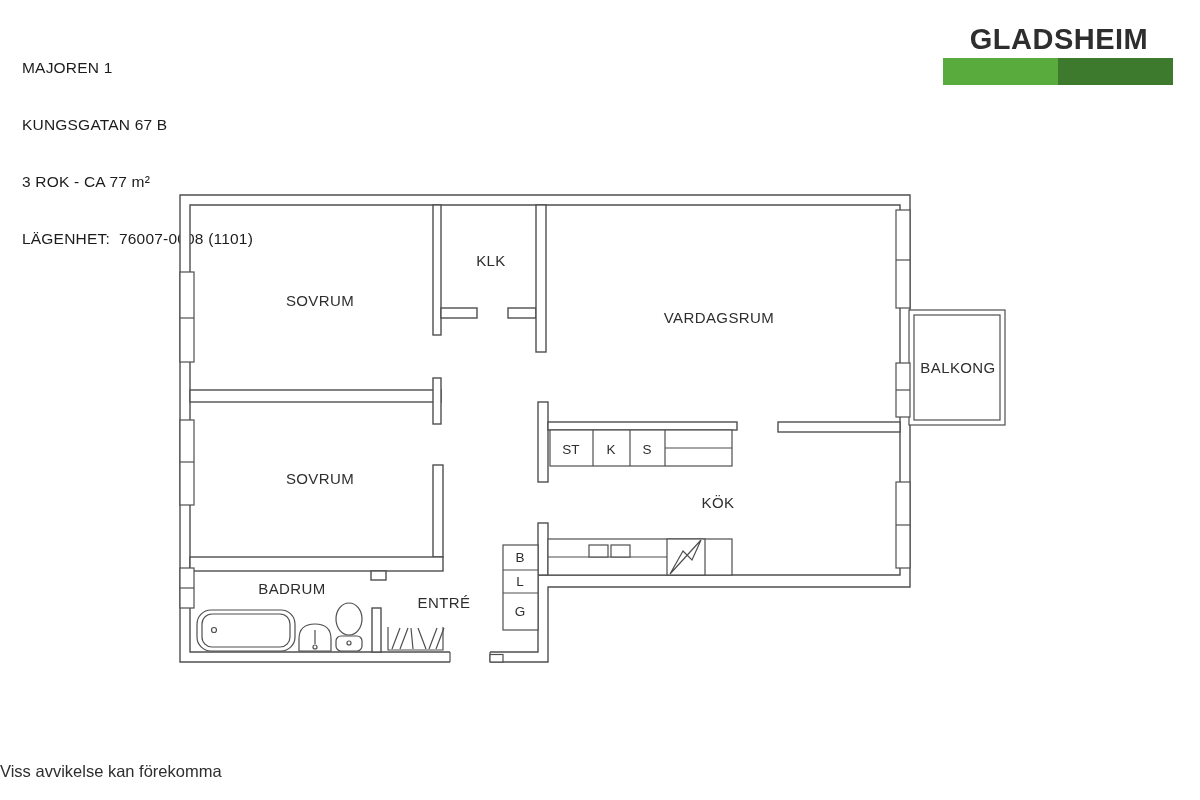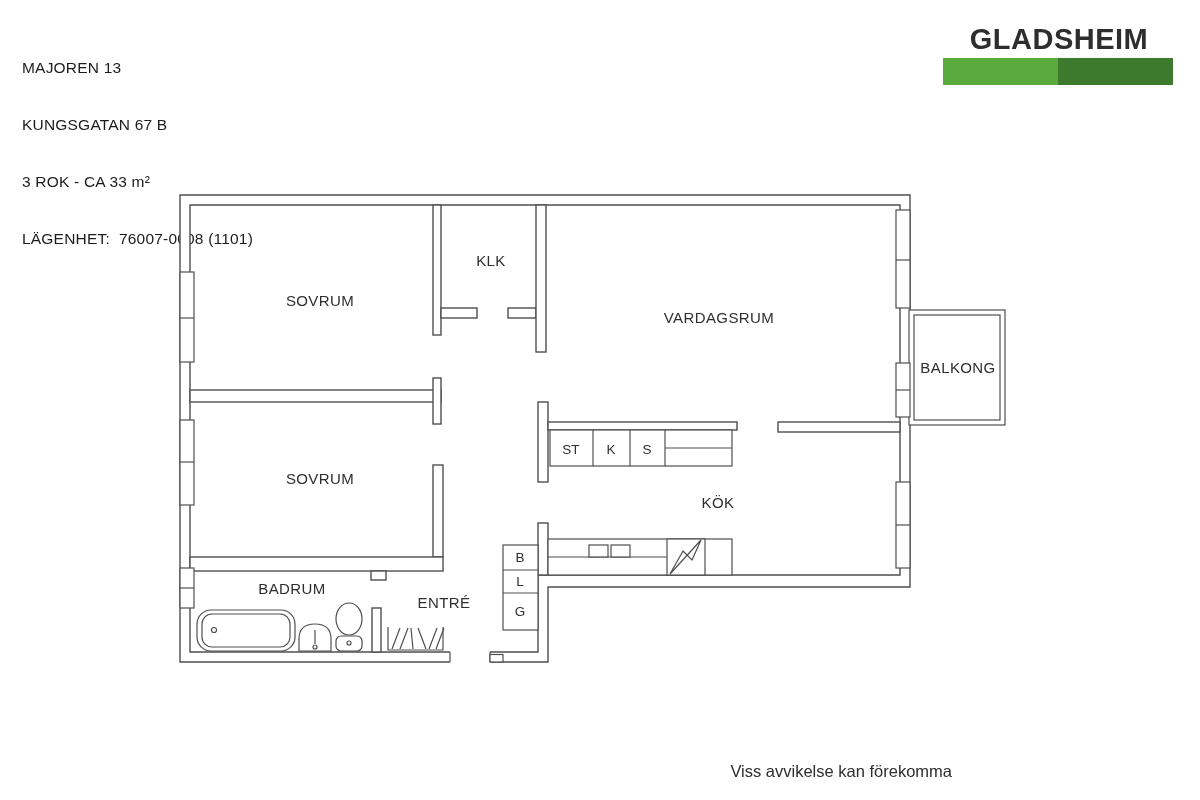--- a/index.html
+++ b/index.html
@@ -1,39 +1,39 @@
 <!DOCTYPE html>
 <html><head>
 <meta charset="utf-8">
 <style>
   html,body{margin:0;padding:0;background:#fff;}
   #stage{position:relative;width:1200px;height:800px;background:#ffffff;overflow:hidden;
          font-family:"Liberation Sans",sans-serif;}
   .header{position:absolute;left:22px;top:20px;color:#1c1c1c;font-size:15.5px;line-height:19px;
           letter-spacing:.2px;white-space:pre;}
-  .footer{position:absolute;left:0;top:762px;width:952px;text-align:right;color:#2e2e2e;
+  .footer{position:absolute;left:0;top:762px;width:952px;text-align:left;color:#2e2e2e;
           font-size:16.5px;}
   svg text{font-family:"Liberation Sans",sans-serif;fill:#2e2e2e;}
   .room-lbl{font-size:15px;letter-spacing:.4px;}
   .small-lbl{font-size:13.5px;}
   .wall{fill:#ffffff;stroke:#4f4f4f;stroke-width:1.4;}
   .thin{fill:#ffffff;stroke:#4f4f4f;stroke-width:1.2;}
   .lineonly{fill:none;stroke:#4f4f4f;stroke-width:1.2;}
   .erase{fill:#ffffff;stroke:none;}
   .logo-text{font-weight:bold;font-size:29px;letter-spacing:.5px;}
 </style>
 </head>
 <body>
 
 <div id="stage">
 
   <div class="header">
-    <div>MAJOREN 13</div>
+    <div>MAJOREN 1</div>
     <div>KUNGSGATAN 67 B</div>
-    <div>3 ROK - CA 33 m²</div>
+    <div>3 ROK - CA 77 m²</div>
     <div>LÄGENHET:  76007-0008 (1101)</div>
   </div>
 
   <svg style="position:absolute;left:938px;top:18px;" width="245" height="72" viewBox="0 0 245 72">
     <text class="logo-text" x="121" y="31" text-anchor="middle" fill="#4a9e44">GLADSHEIM</text>
     <rect x="5" y="40" width="115" height="27" fill="#5aab3d"></rect>
     <rect x="120" y="40" width="115" height="27" fill="#3d7a2e"></rect>
   </svg>
 
   <svg style="position:absolute;left:0;top:0;" width="1200" height="800" viewBox="0 0 1200 800">

